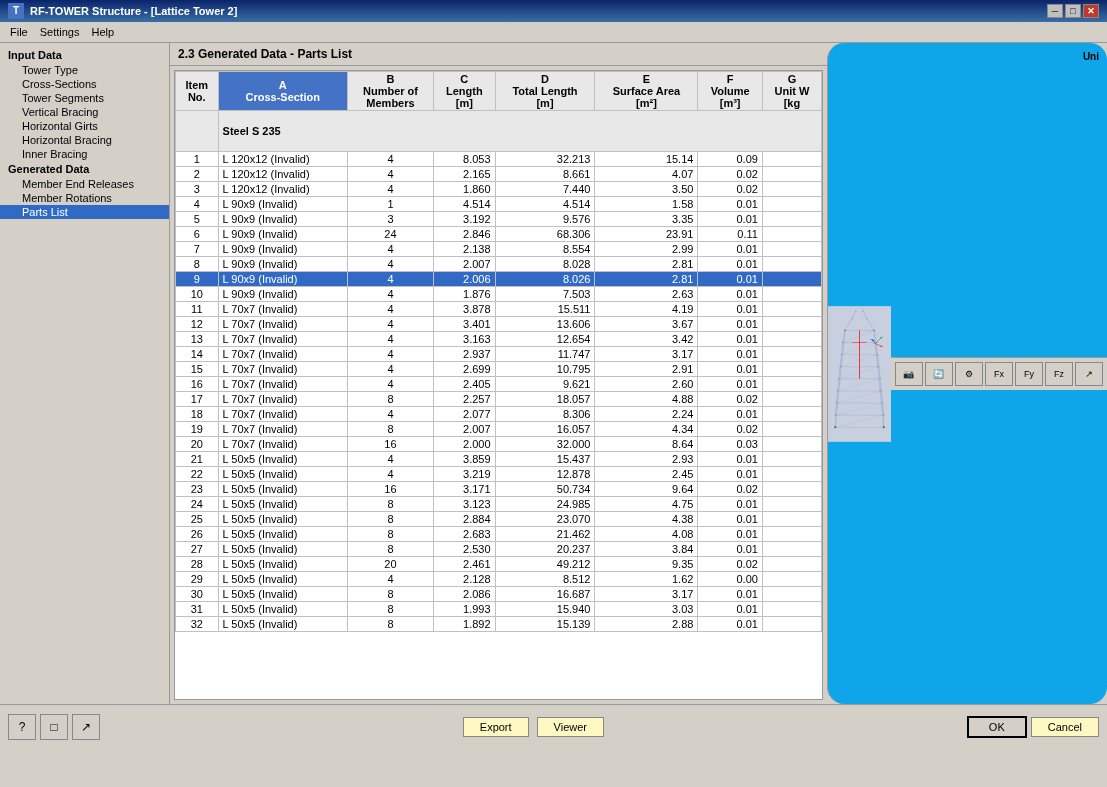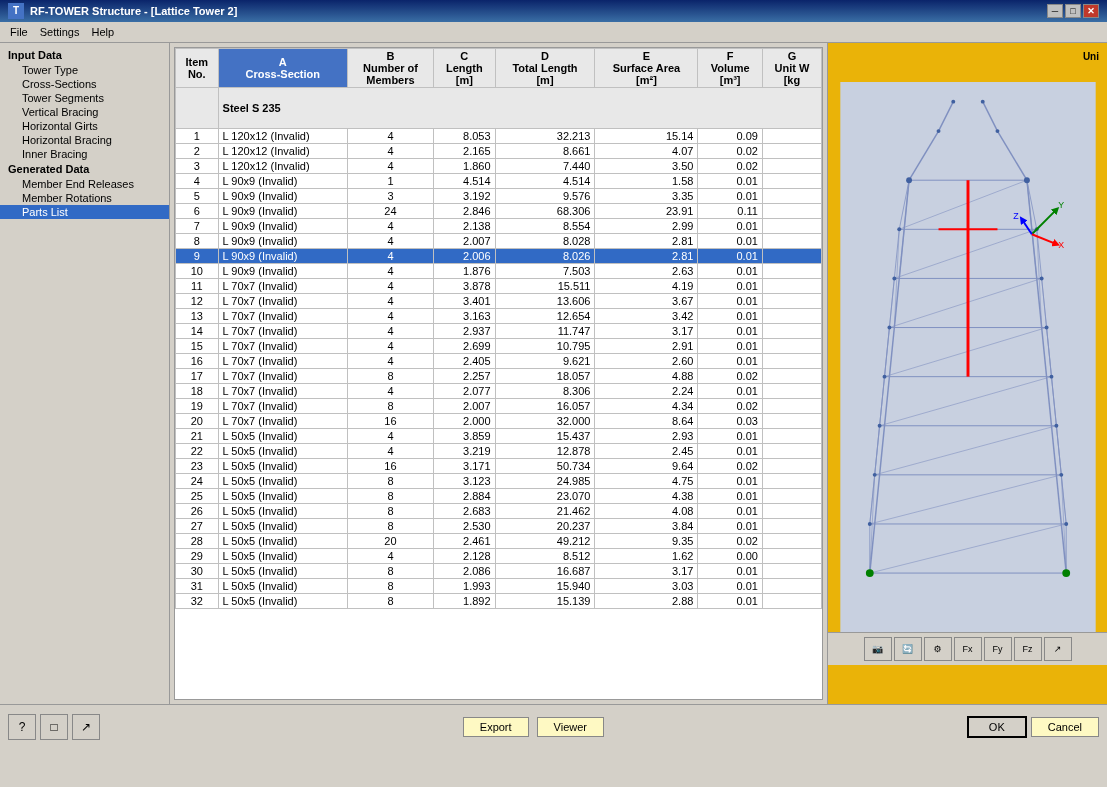--- a/index.html
+++ b/index.html
@@ -139,28 +139,29 @@
       background: #316ac5;
       color: white;
     }
 
     td.num { text-align: right; }
     td.center { text-align: center; }
 
     
     .viewer-panel {
       width: 280px;
-      background: #eab308;
+      background: #0ea5e9;
       border-left: 1px solid #999;
       display: flex;
-      flex-direction: column;
+      flex-direction: row;
       align-items: center;
       justify-content: center;
       position: relative;
       flex-shrink: 0;
+      border-radius: 17px;
     }
 
     .viewer-toolbar {
       display: flex;
       gap: 2px;
       padding: 4px;
       background: #d4d0c8;
       border-top: 1px solid #999;
       width: 100%;
       justify-content: center;
@@ -250,20 +251,21 @@
     <div class="sidebar-item">Horizontal Girts</div>
     <div class="sidebar-item">Horizontal Bracing</div>
     <div class="sidebar-item">Inner Bracing</div>
     <div class="sidebar-group-label">Generated Data</div>
     <div class="sidebar-item">Member End Releases</div>
     <div class="sidebar-item">Member Rotations</div>
     <div class="sidebar-item selected">Parts List</div>
   </div>
 
   <div class="content-area">
+    <div class="content-header">2.3 Generated Data - Parts List</div>
 
     <div class="table-wrapper">
       <table>
         <thead>
           <tr>
             <th rowspan="2">Item<br>No.</th>
             <th rowspan="2" class="col-header-a">A<br><span style="color:white;">Cross-Section</span></th>
             <th rowspan="2">B<br>Number of<br>Members</th>
             <th rowspan="2">C<br>Length<br>[m]</th>
             <th rowspan="2">D<br>Total Length<br>[m]</th>

